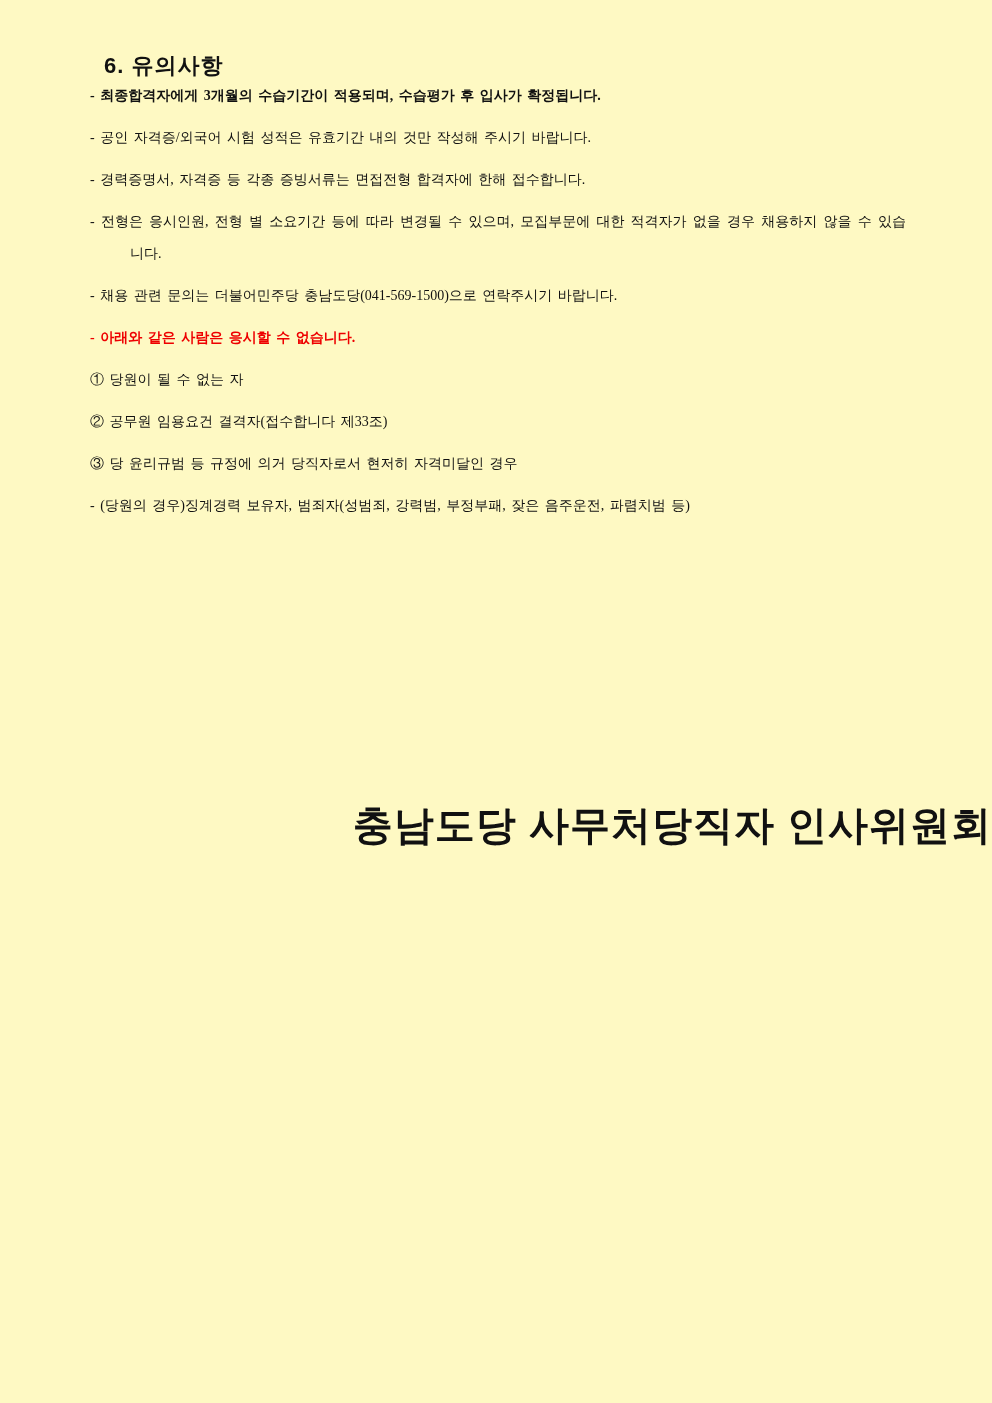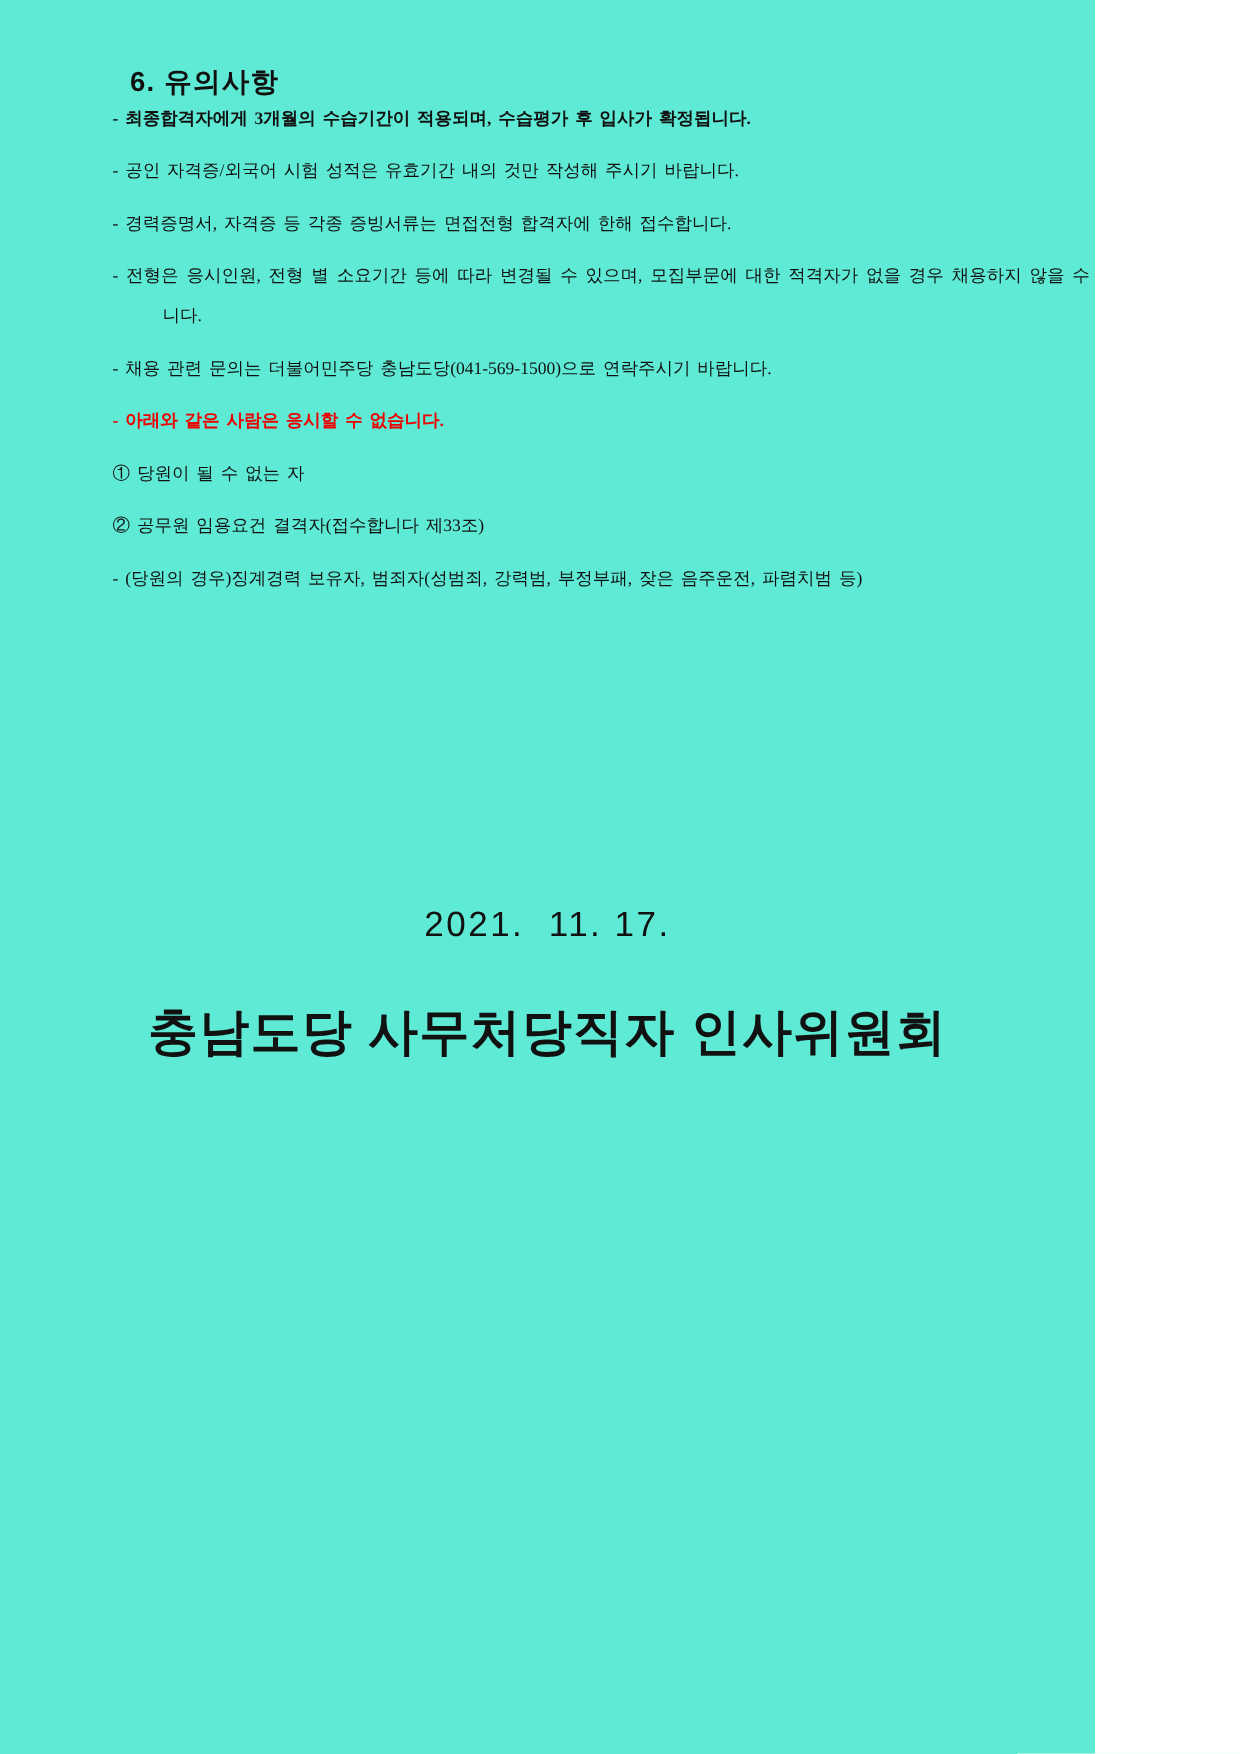--- a/index.html
+++ b/index.html
@@ -2,23 +2,23 @@
 <html lang="ko"><head>
 <meta charset="utf-8">
 <style>
   html, body {
     margin: 0;
     padding: 0;
     background: #ffffff;
   }
   .page {
     position: relative;
-    width: 876px;
+    width: 992px;
     height: 1403px;
-    background: #5eead4;
+    background: #fef9c3;
     color: #111111;
     font-family: "Liberation Serif", "DejaVu Serif", serif;
     overflow: hidden;
   }
   .section-title {
     position: absolute;
     top: 33px;
     left: 104px;
     font-family: "Liberation Sans", "DejaVu Sans", sans-serif;
     font-size: 22px;
@@ -61,21 +61,21 @@
     font-weight: 500;
     letter-spacing: 2px;
     white-space: pre;
     color: #111111;
   }
   .committee-title {
     position: absolute;
     top: 798px;
     left: 0;
     width: 100%;
-    text-align: center;
+    text-align: right;
     font-family: "Liberation Sans", "DejaVu Sans", sans-serif;
     font-size: 40px;
     font-weight: 700;
     letter-spacing: 1px;
     color: #111111;
   }
 </style>
 </head>
 <body>
 
@@ -85,20 +85,20 @@
 
   <div class="notice-list" id="notice-list">
       <p class="notice-item bold">- 최종합격자에게 3개월의 수습기간이 적용되며, 수습평가 후 입사가 확정됩니다.</p>
       <p class="notice-item">- 공인 자격증/외국어 시험 성적은 유효기간 내의 것만 작성해 주시기 바랍니다.</p>
       <p class="notice-item">- 경력증명서, 자격증 등 각종 증빙서류는 면접전형 합격자에 한해 접수합니다.</p>
       <p class="notice-item">- 전형은 응시인원, 전형 별 소요기간 등에 따라 변경될 수 있으며, 모집부문에 대한 적격자가 없을 경우 채용하지 않을 수 있습니다.</p>
       <p class="notice-item">- 채용 관련 문의는 더불어민주당 충남도당(041-569-1500)으로 연락주시기 바랍니다.</p>
       <p class="notice-item red-bold">- 아래와 같은 사람은 응시할 수 없습니다.</p>
       <p class="notice-item">① 당원이 될 수 없는 자</p>
       <p class="notice-item">② 공무원 임용요건 결격자(접수합니다 제33조)</p>
+      <p class="notice-item">③ 당 윤리규범 등 규정에 의거 당직자로서 현저히 자격미달인 경우</p>
       <p class="notice-item">- (당원의 경우)징계경력 보유자, 범죄자(성범죄, 강력범, 부정부패, 잦은 음주운전, 파렴치범 등)</p>
     </div>
 
-  <div class="doc-date">2021.  11. 17.</div>
 
   <div class="committee-title">충남도당 사무처당직자 인사위원회</div>
 
 </div>
 
 </body></html>

